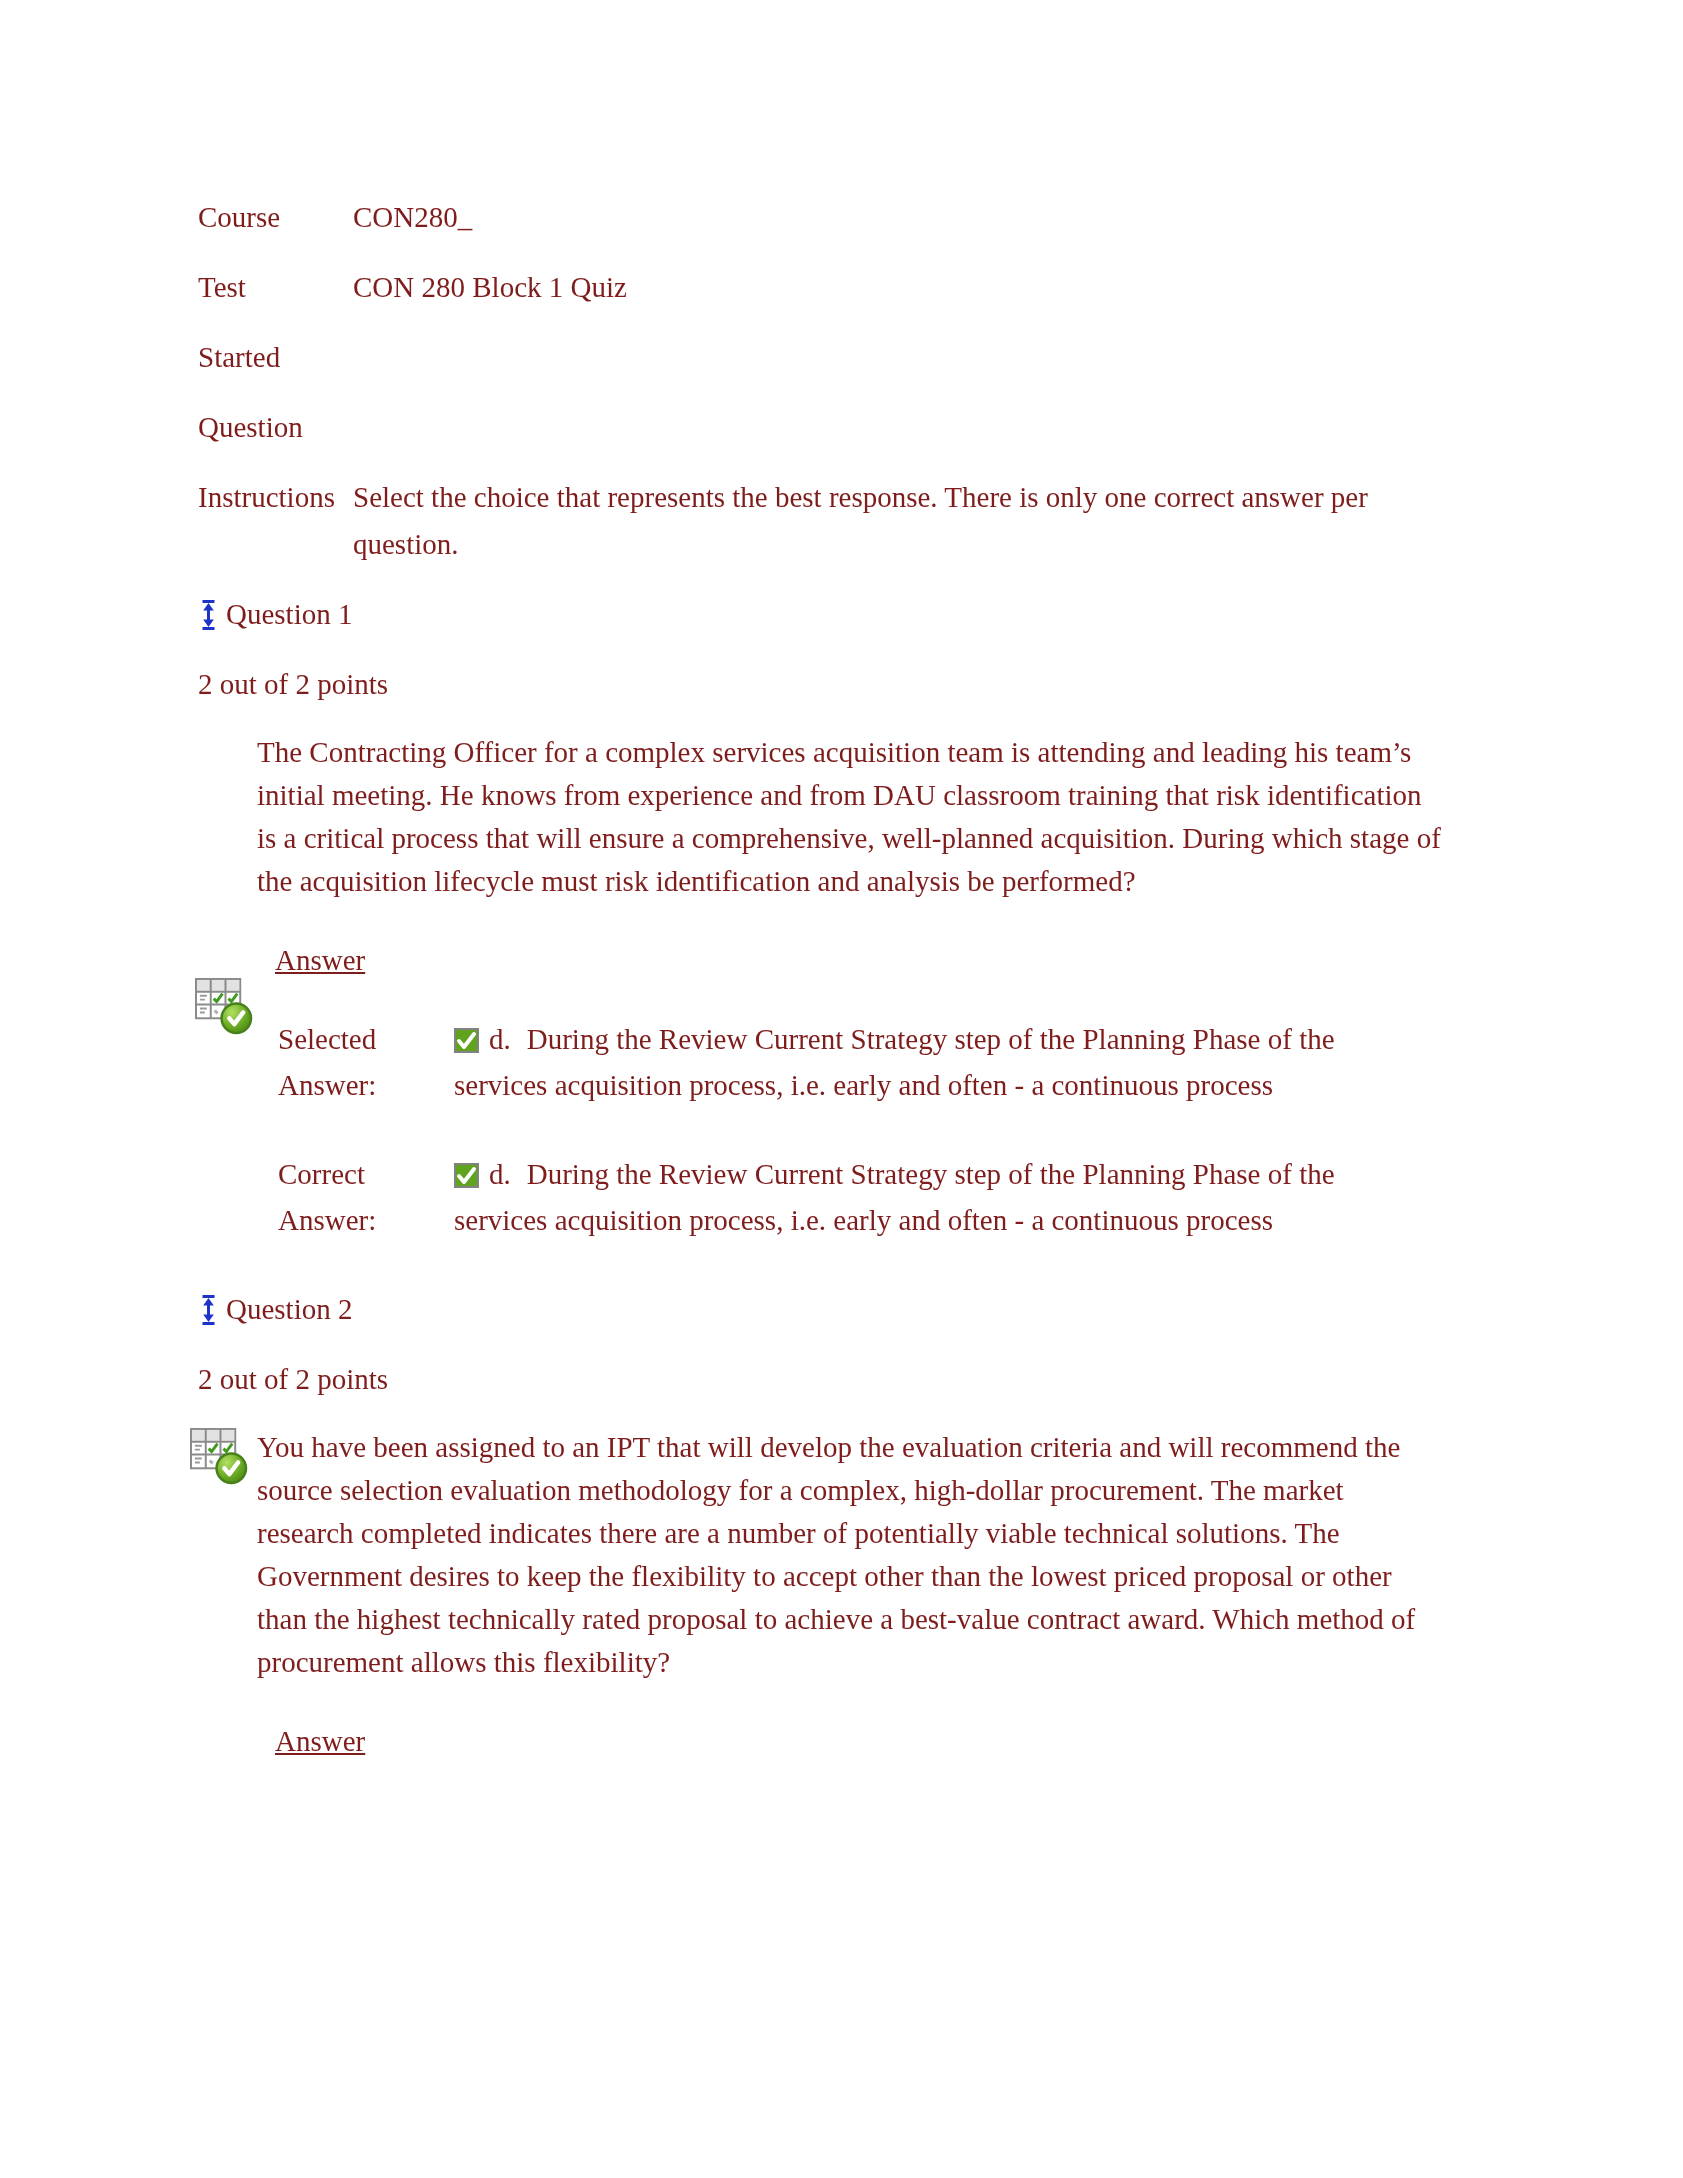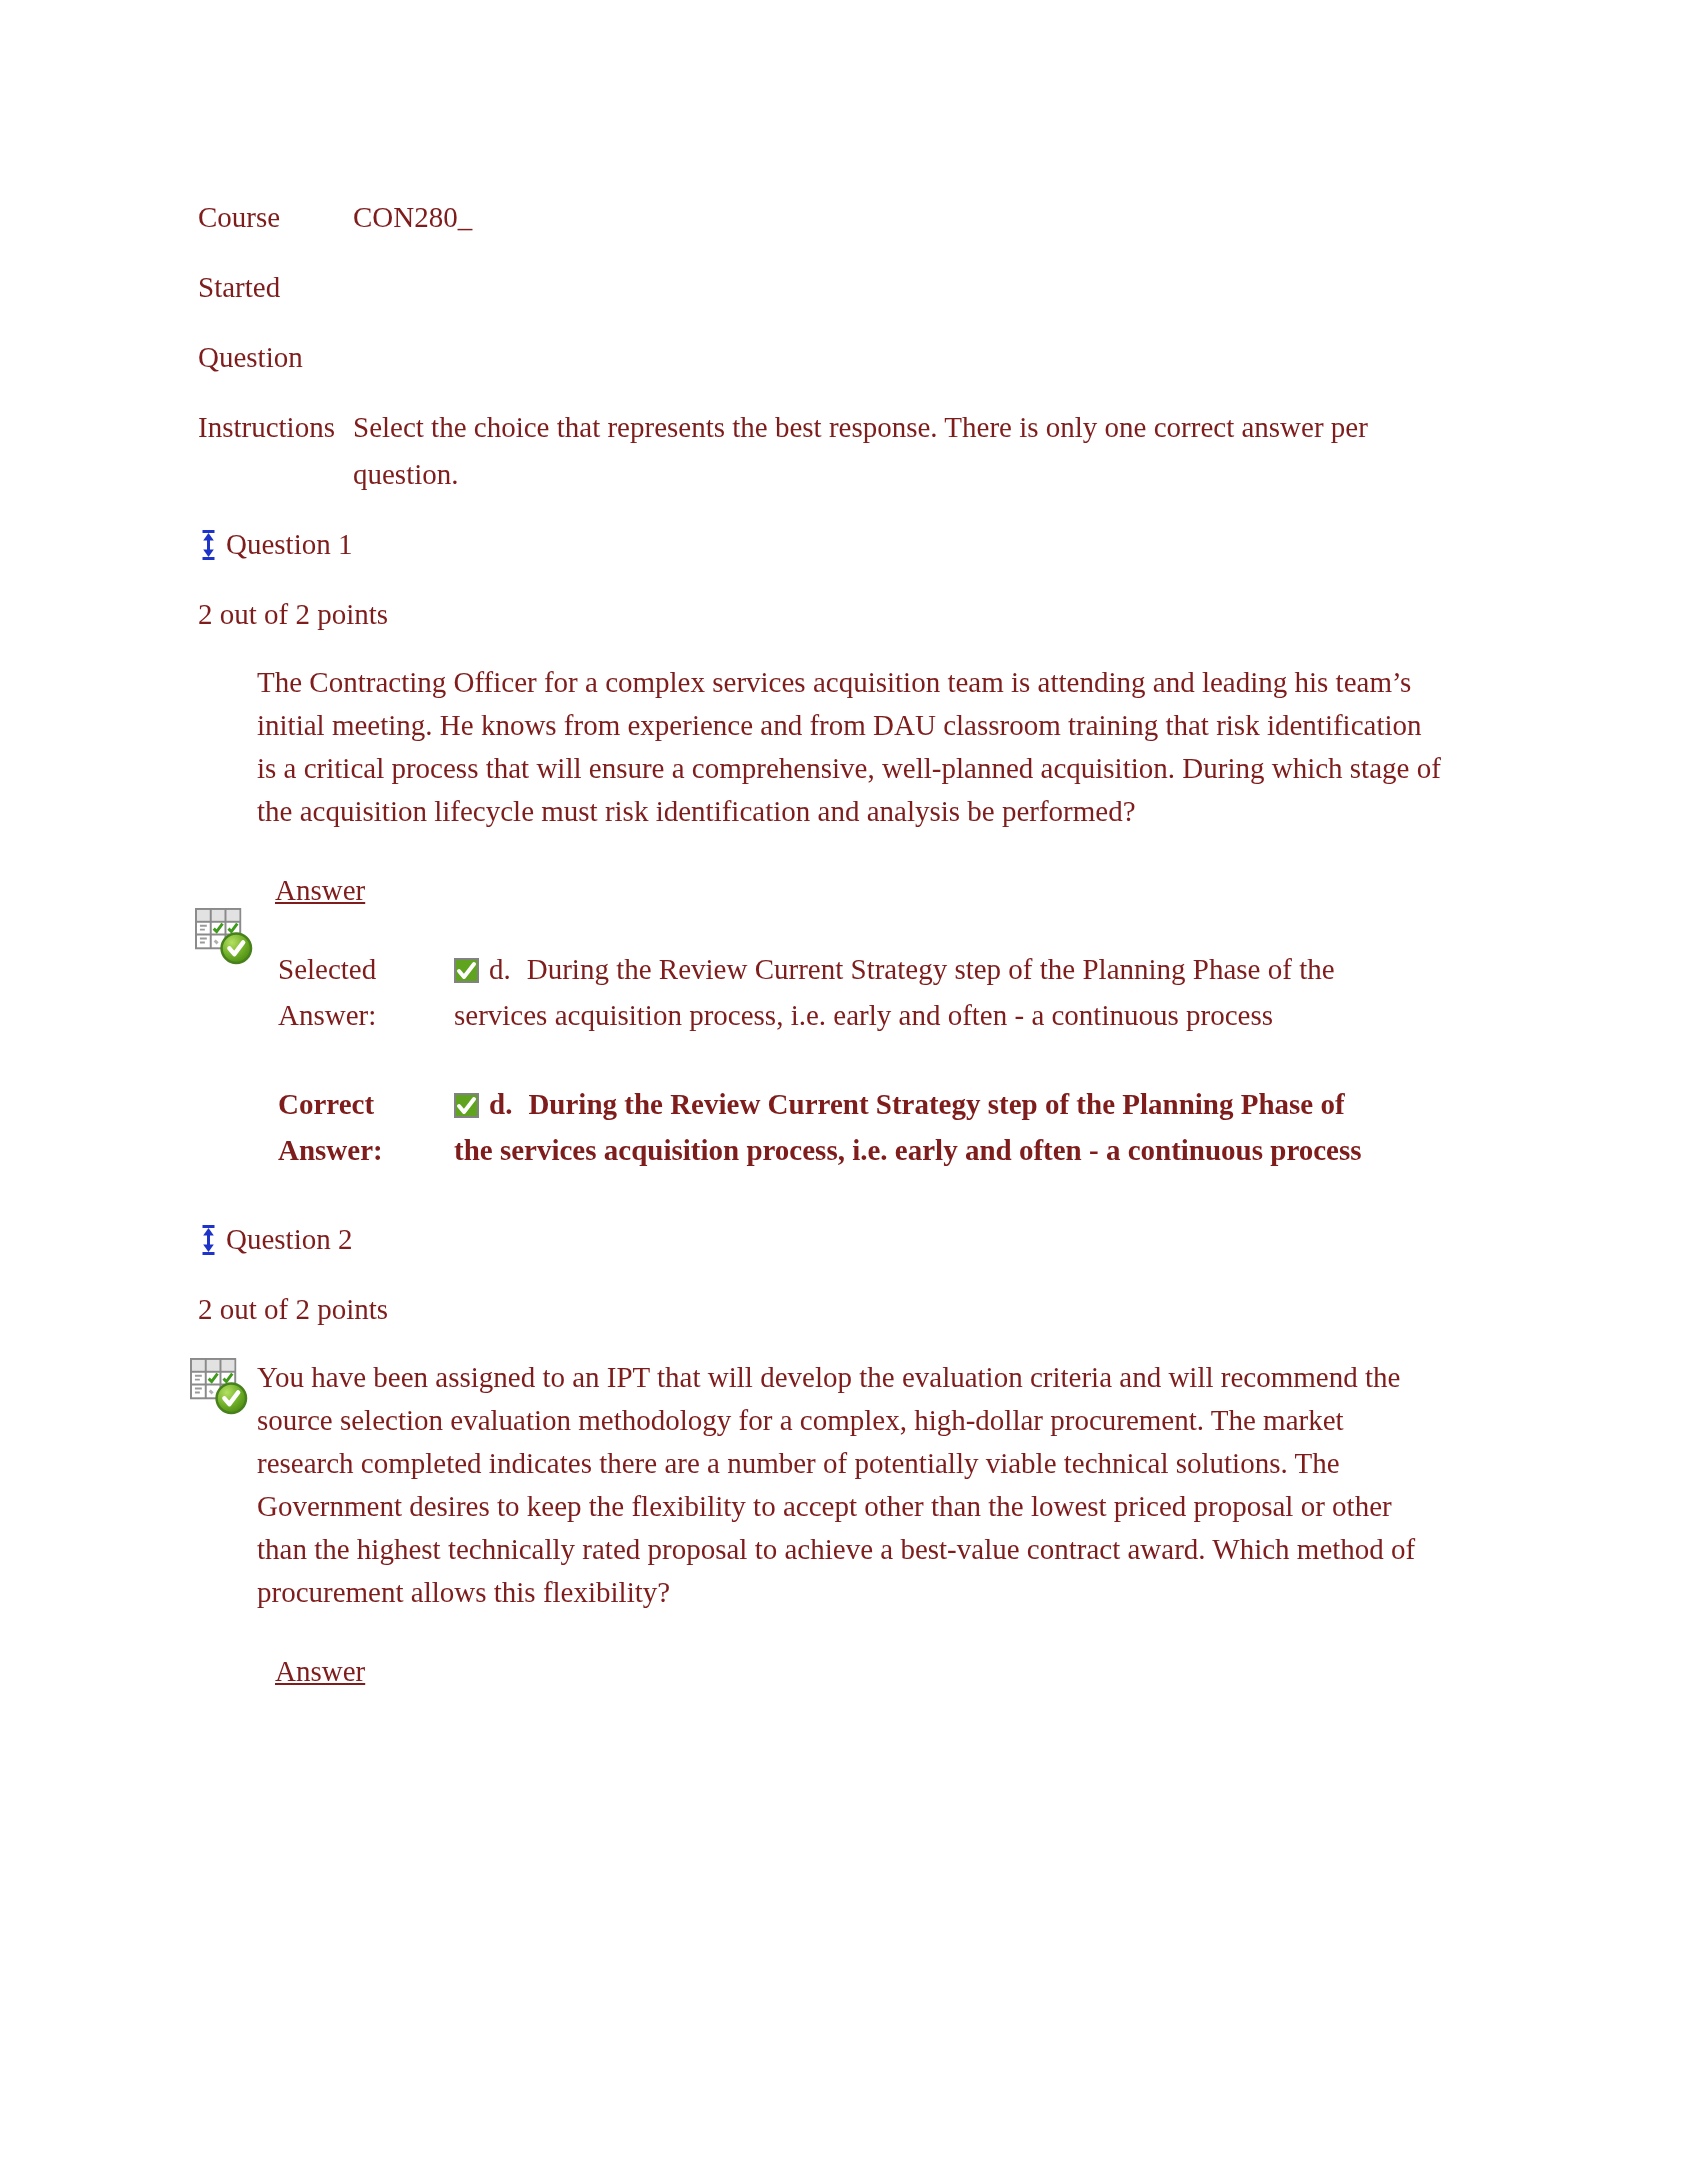--- a/index.html
+++ b/index.html
@@ -33,40 +33,44 @@
     position: relative;
     margin: 9px 0 34px 59px;
     width: 1188px;
     line-height: 43px;
   }
 
   .answer-heading { margin-left: 77px; line-height: 47px; margin-bottom: 32px; text-decoration: underline; }
 
   .answers { position: relative; margin-left: 80px; }
   .answer-row { display: flex; line-height: 46px; margin-bottom: 43px; }
-  .answer-row:last-child { margin-bottom: 0; font-weight: bold; }
+  .answer-row:last-child { margin-bottom: 0; }
   .answer-label { width: 176px; flex: none; }
   .answer-text { width: 931px; }
   .letter { margin-right: 16px; }
   .checkbox-icon { margin-right: 10px; vertical-align: -4px; }
 
   .qicon-answers { position: absolute; left: -83px; top: -38px; }
   .qicon-para   { position: absolute; left: -67px; top: 2px; }
 
   .q-block.second { margin-bottom: 0; }
   .spacer-bottom { height: 238px; }
 </style>
 </head>
 <body>
 
 <div class="page">
 
   <div class="meta-row">
     <div class="meta-label">Course</div>
     <div class="meta-value">CON280_</div>
+  </div>
+  <div class="meta-row">
+    <div class="meta-label">Test</div>
+    <div class="meta-value">CON 280 Block 1 Quiz</div>
   </div>
   <div class="meta-row">
     <div class="meta-label">Started</div>
     <div class="meta-value"></div>
   </div>
   <div class="meta-row">
     <div class="meta-label">Question</div>
     <div class="meta-value"></div>
   </div>
   <div class="meta-row">

